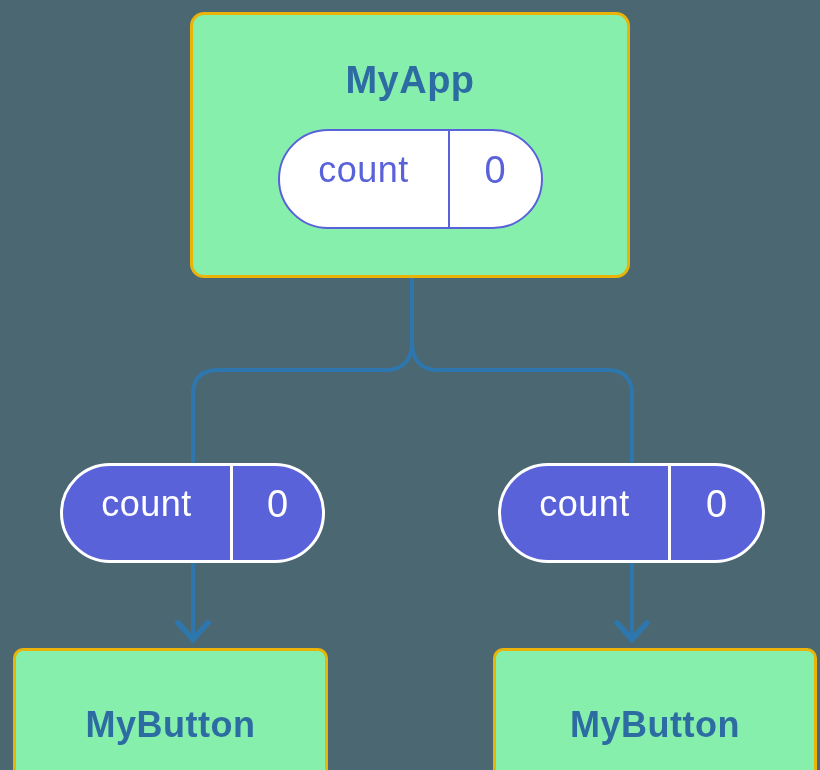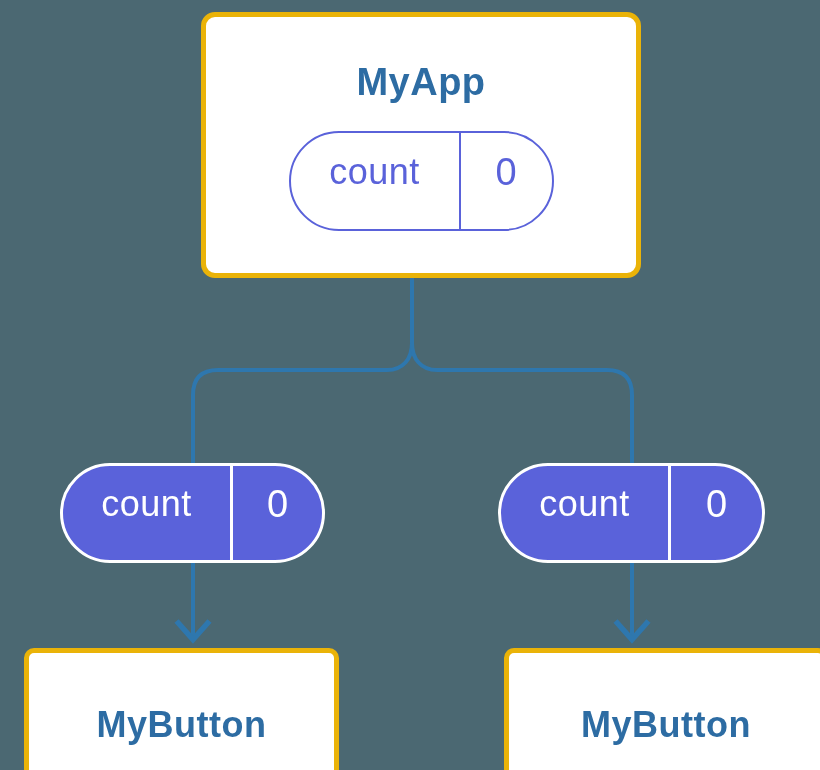--- a/index.html
+++ b/index.html
@@ -16,25 +16,24 @@
     overflow: hidden;
   }
   .connector-svg {
     position: absolute;
     left: 0; top: 0;
     width: 820px; height: 770px;
     z-index: 0;
   }
   .card {
     position: absolute;
-    background: #ffffff;
-    border: 5px solid #eab308;
+    background: #86efac;
+    border: 3px solid #eab308;
     box-sizing: border-box;
     z-index: 1;
-    margin-left: 11px;
   }
   .card-root {
     left: 190px; top: 12px;
     width: 440px; height: 266px;
     border-radius: 14px;
     display: flex;
     flex-direction: column;
     align-items: center;
     padding-top: 46px;
   }

